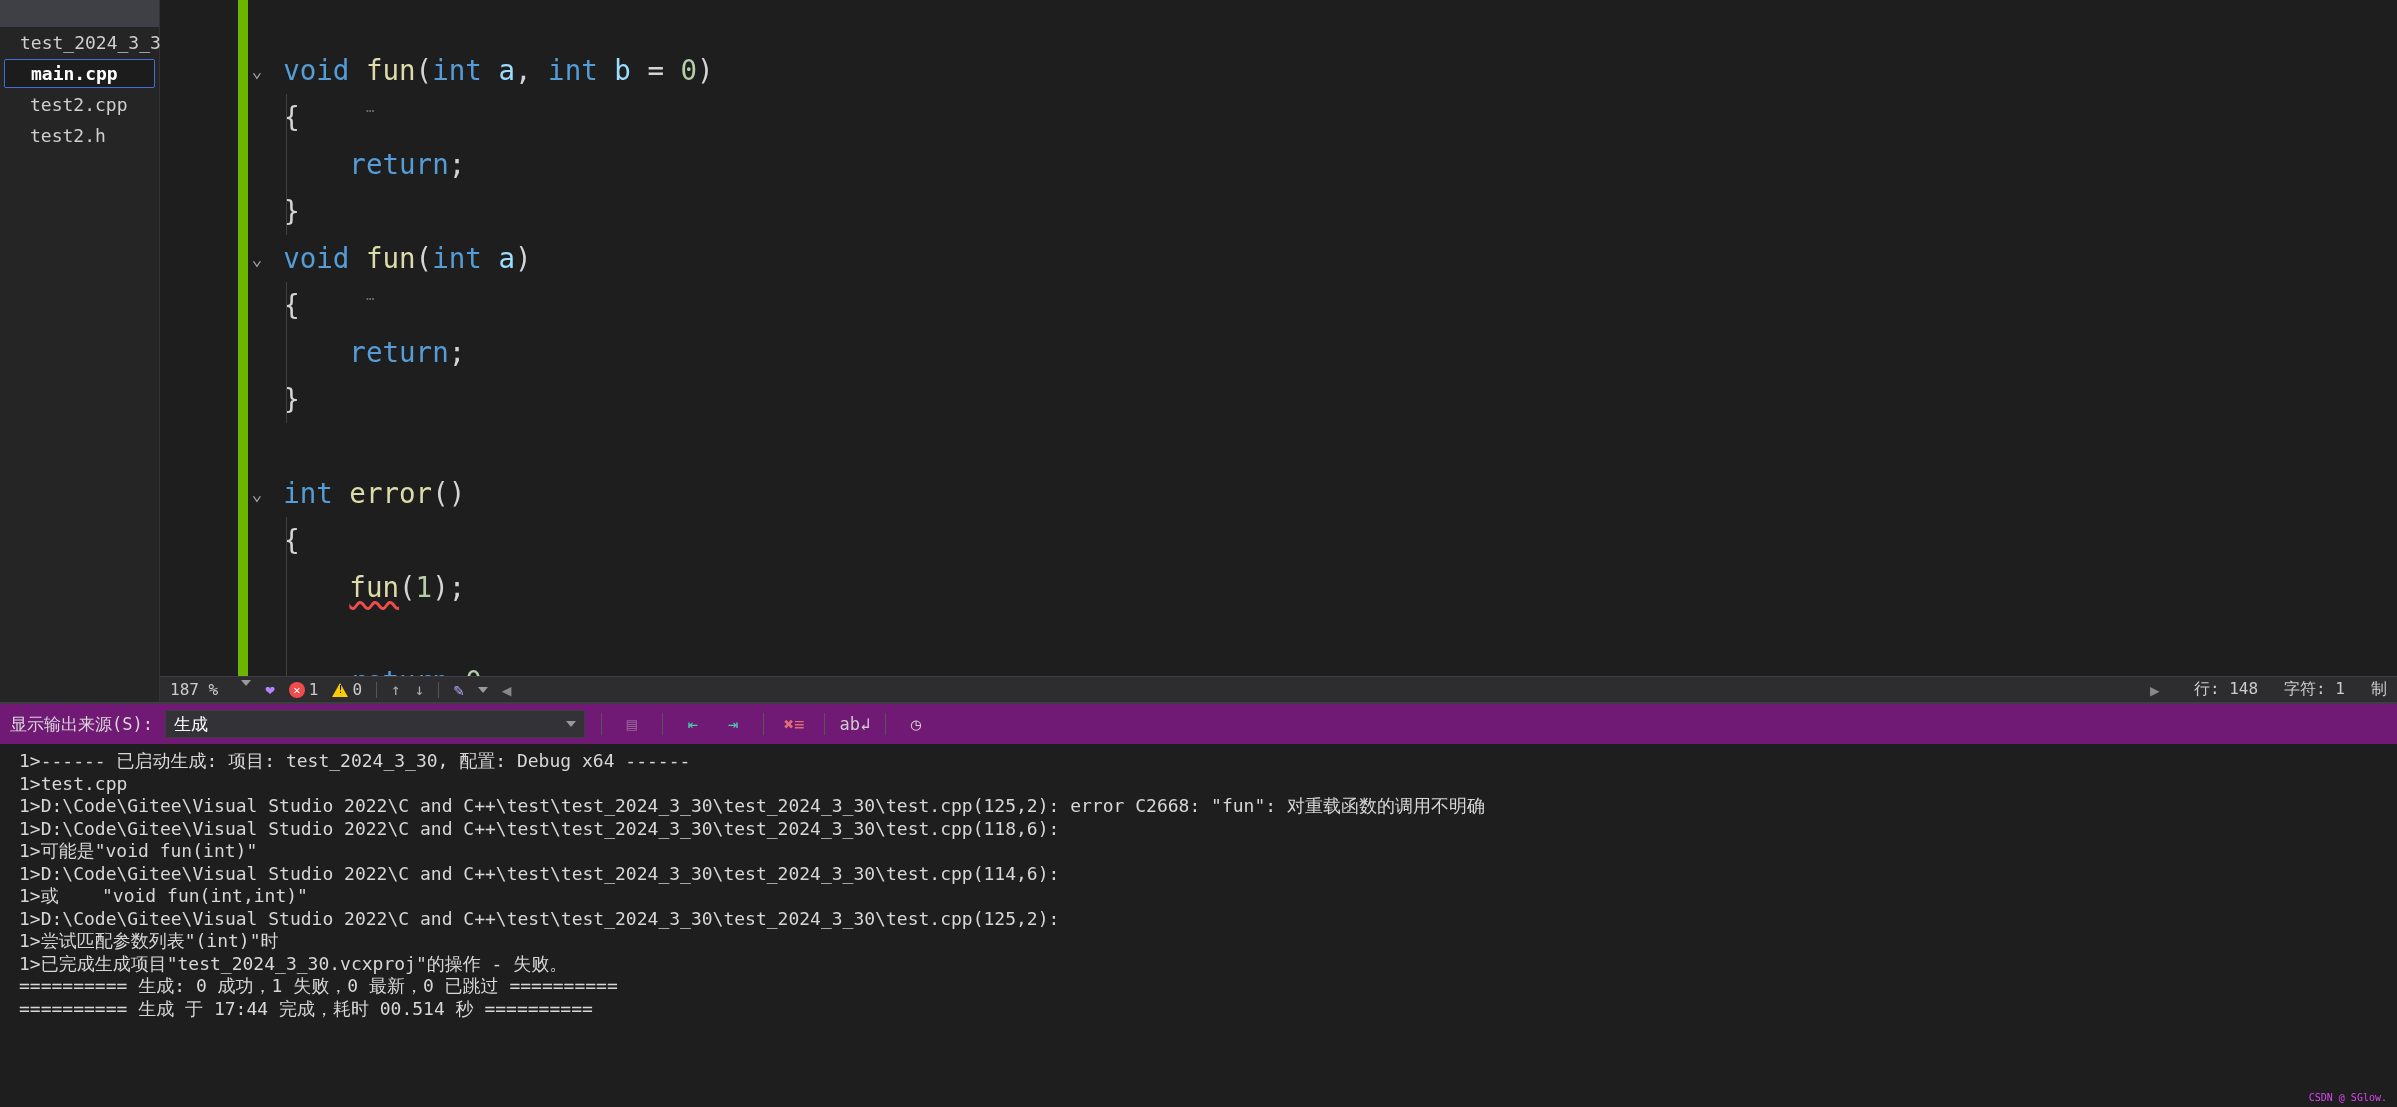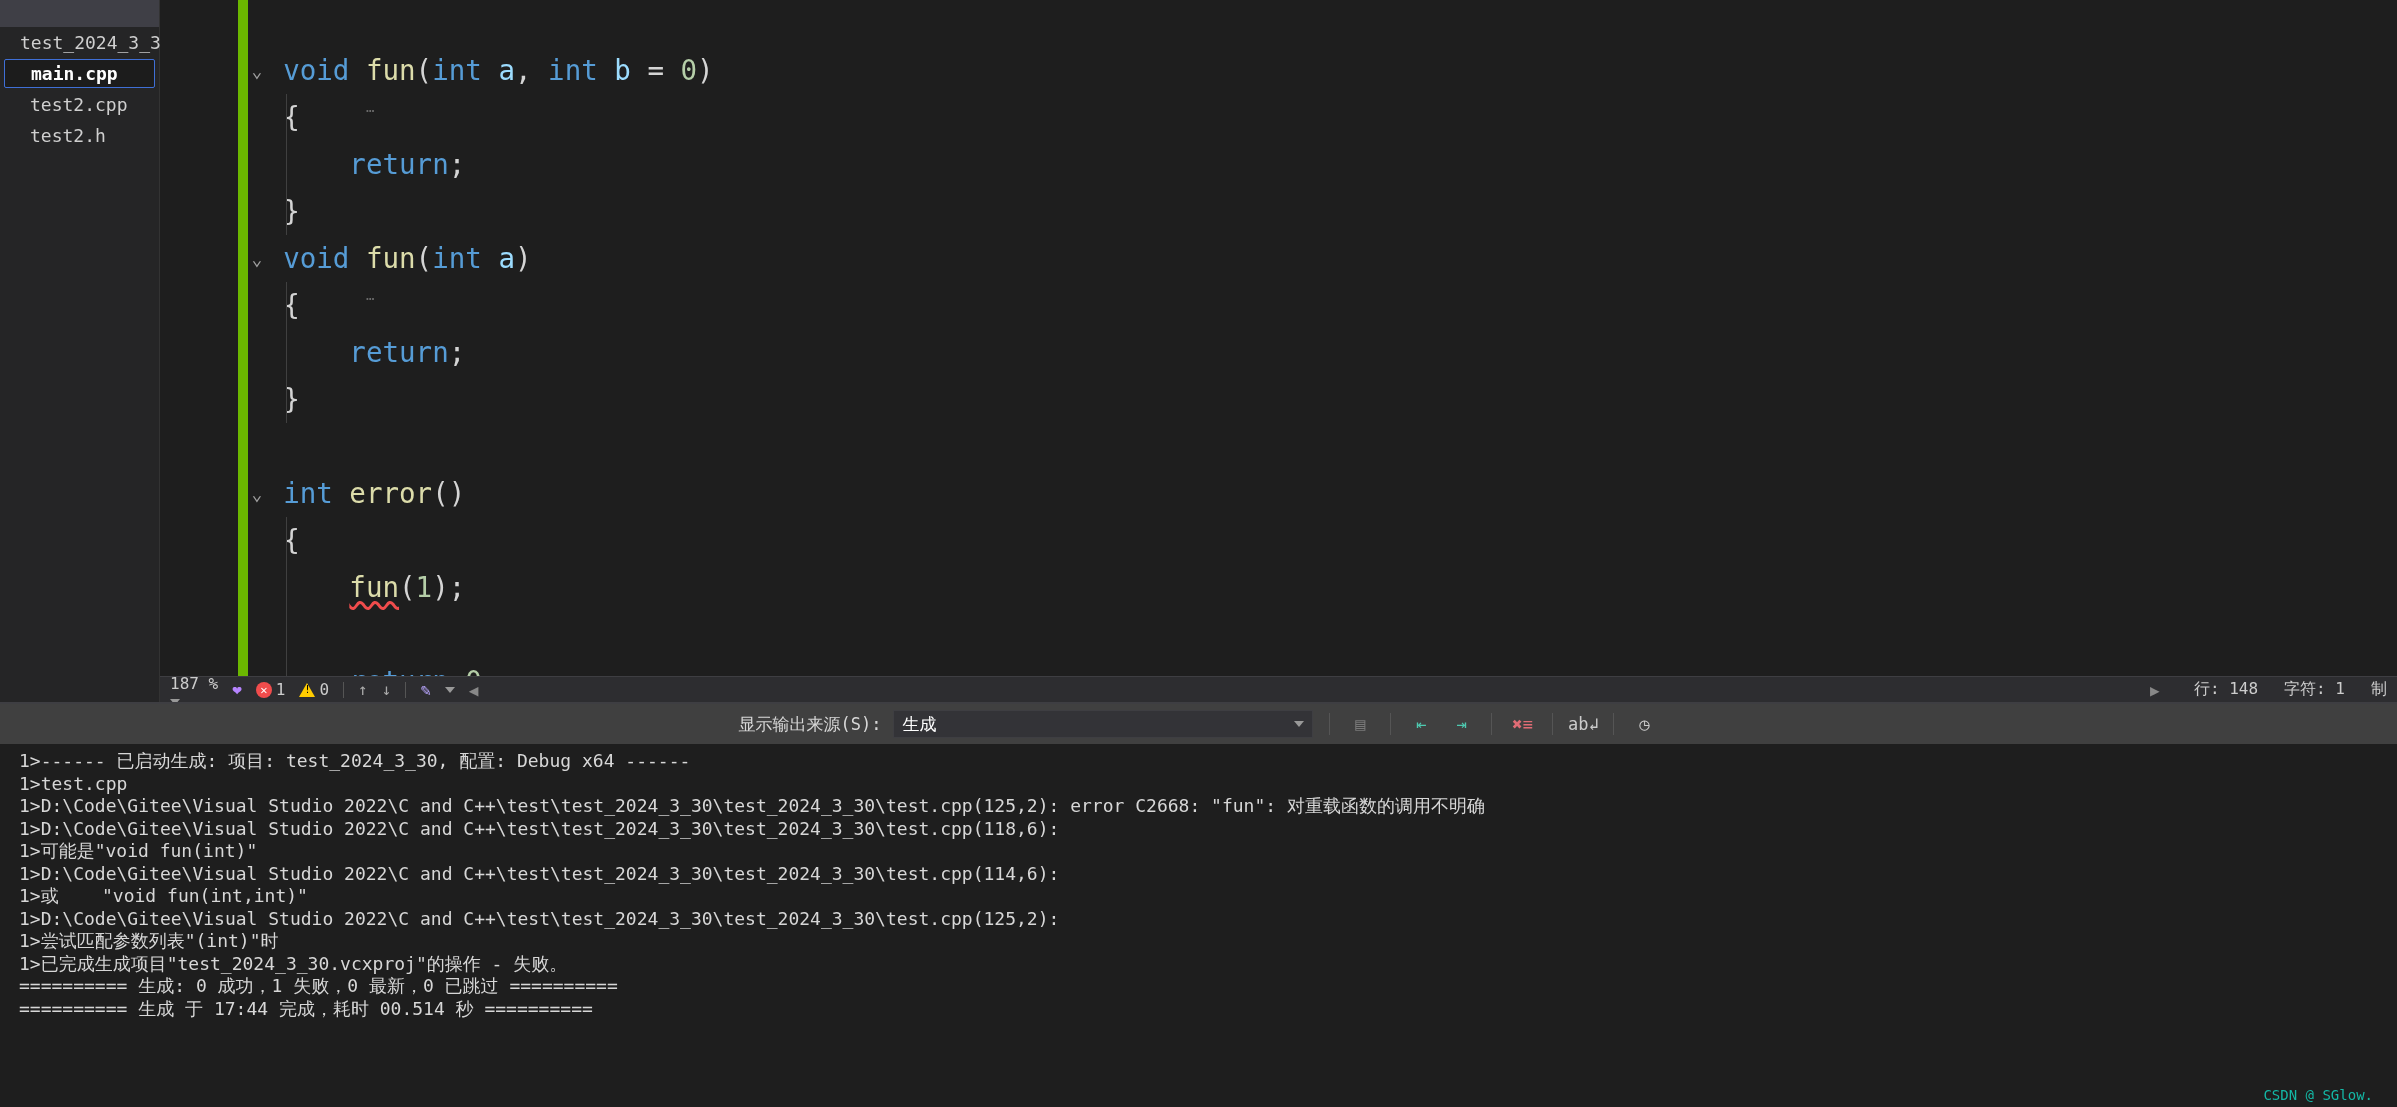--- a/index.html
+++ b/index.html
@@ -25,40 +25,40 @@
   .fn { color:#dcdcaa; }
   .ty { color:#569cd6;text-align:right; }
   .pn { color:#d4d4d4; }
   .num { color:#b5cea8; }
   .id { color:#9cdcfe; }
   .dots { color:#6a6a6a; font-size:14px; position:absolute; top:30px; letter-spacing:4px; }
   
   .editor-status { height:26px; background:#2d2d30; display:flex; align-items:center; font-size:16px; color:#ccc; border-top:1px solid #3e3e42; }
   .editor-status .left { display:flex; align-items:center; gap:14px; padding-left:10px; }
   .editor-status .right { margin-left:auto; display:flex; align-items:center; gap:26px; padding-right:10px; }
-  .zoom { display:flex; gap:6px;flex-direction:column; }
+  .zoom { display:flex; gap:23px; }
   .chev-down { width:0;height:0;border-left:5px solid transparent;border-right:5px solid transparent;border-top:6px solid #999; }
   .err-dot { width:16px; height:16px; border-radius:50%; background:#f14c4c; color:#fff; font-size:12px; display:inline-flex; align-items:center; justify-content:center; }
   .warn-tri { width:0;height:0;border-left:8px solid transparent;border-right:8px solid transparent;border-bottom:14px solid #ffcc00; display:inline-block; position:relative; }
   .warn-tri::after { content:"!"; position:absolute; top:1px; left:-3px; font-size:10px; color:#000; }
   .arrow { color:#aaa; font-size:16px; }
   .brush { color:#b9a6ff; font-size:17px; }
   .sep { width:1px; height:16px; background:#555; }
   .hscroll-btn { width:18px;height:18px; color:#888; font-size:16px; }
   
   .output { flex:1; display:flex; flex-direction:column; background:#1e1e1e; border-top:2px solid #3e3e42; }
   .output-title { display:flex; align-items:center; padding:4px 10px; background:#252526; color:#d7d7d7; font-size:17px; border-bottom:1px solid #3e3e42; }
-  .output-toolbar { display:flex; align-items:center; gap:12px; padding:6px 10px; background:#404040; font-size:17px;justify-content:center; }
+  .output-toolbar { display:flex; align-items:center; gap:12px; padding:6px 10px; background:#701a75; font-size:17px; }
   .src-label { color:#d7d7d7; }
   .src-select { width:420px; height:28px; background:#333337; border:1px solid #3e3e42; color:#fff; display:flex; align-items:center; justify-content:space-between; padding:0 8px; font-size:17px;gap:12px; }
   .tb-sep { width:1px; height:22px; background:#555; margin:0 4px; }
   .tb-btn { width:28px; height:24px; display:flex; align-items:center; justify-content:center; color:#ccc; font-size:17px; }
   .tb-btn.dim { opacity:.4; }
   .output-body { flex:1; padding:6px 19px; font-family:Consolas,"Microsoft YaHei",monospace; font-size:18px; line-height:22.5px; color:#d7d7d7; white-space:pre; overflow:hidden; }
-  .watermark { position:fixed; right:24px; bottom:4px; font-size:14px; color:#14b8a6; }
+  .watermark { position:fixed; right:10px; bottom:4px; font-size:10px; color:#d946ef; }
 </style>
 </head>
 <body>
 
 <div class="root">
   <div class="top">
     <div class="sidebar">
       <div class="sidebar-header">&nbsp;</div>
       <div class="sidebar-item folder">test_2024_3_30</div>
       <div class="sidebar-item selected">main.cpp</div>

